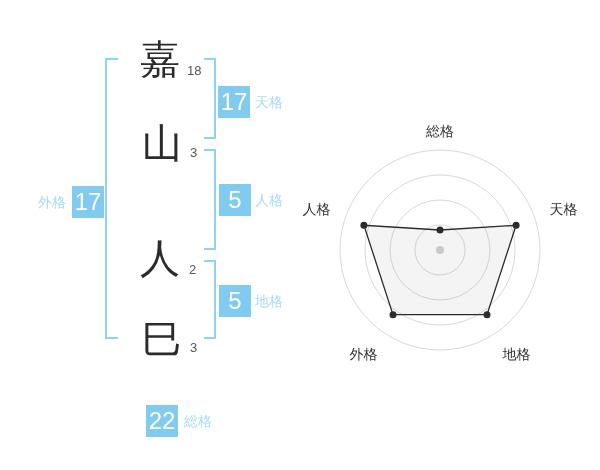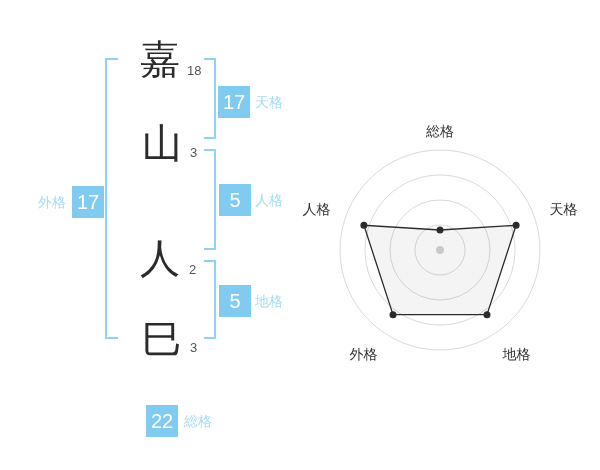--- a/index.html
+++ b/index.html
@@ -23,21 +23,21 @@
     border-left:2px solid #8ed2f5;border-top:2px solid #8ed2f5;border-bottom:2px solid #8ed2f5;
     width:13px;
   }
   .bracket-right{
     border-right:2px solid #8ed2f5;border-top:2px solid #8ed2f5;border-bottom:2px solid #8ed2f5;
     width:12px;
   }
   
   .badge{
     width:32px;height:32px;background:#82cbf0;color:#ffffff;
-    font-size:20px;display:flex;align-items:center;justify-content:center;
+    font-size:24px;display:flex;align-items:center;justify-content:center;
   }
   .badge-label{
     font-size:14px;color:#a6dbf7;line-height:16px;white-space:nowrap;
   }
   svg text.radar-label{
     font-size:14px;fill:#333333;font-family:"Liberation Sans","DejaVu Sans",sans-serif;
   }
 </style>
 </head>
 <body>

